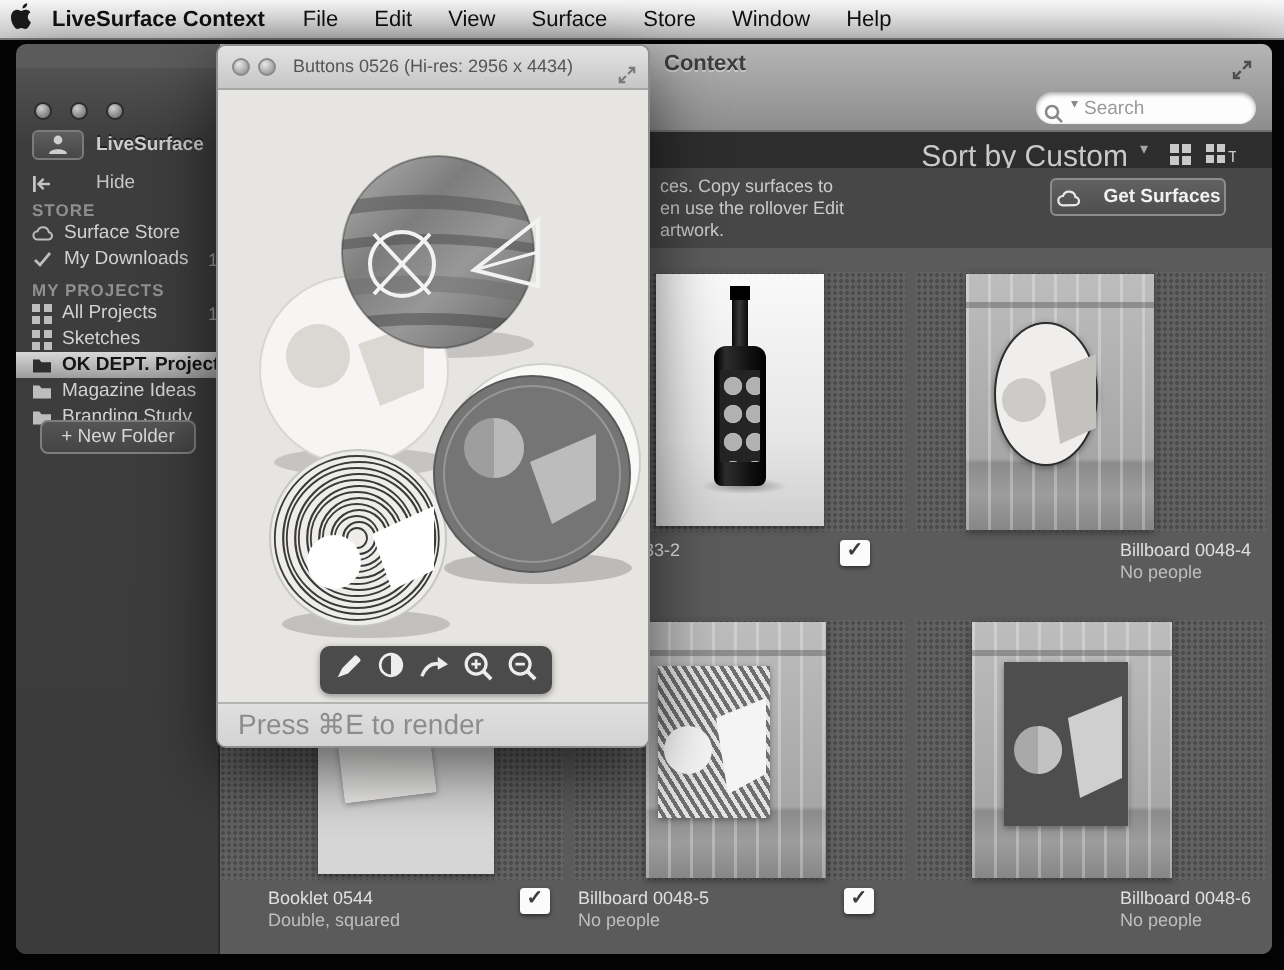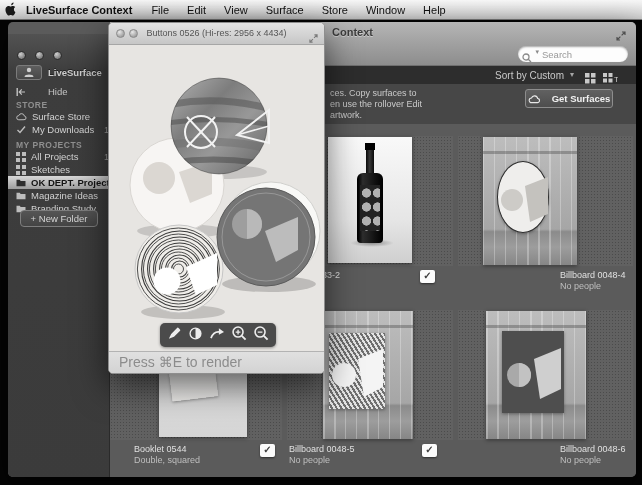--- a/index.html
+++ b/index.html
@@ -51,21 +51,21 @@
   .expand-btn { position:absolute; right:10px; top:5px; }
   .search-band { position:absolute; left:0; top:20px; width:526px; height:24px;
     background:linear-gradient(#a2a2a2,#8d8d8d); border-bottom:1px solid #6f6f6f; }
   .search-field { position:absolute; right:8px; top:4px; width:110px; height:16px;
     background:#fdfdfd; border:none; border-radius:9px; font-size:9.5px; color:#444;
     padding:0 6px 0 24px; box-shadow:inset 0 1px 2px rgba(0,0,0,.35); }
   .search-field::placeholder { color:#999; }
   .search-mag { position:absolute; right:104px; top:7px; }
   .search-caret { position:absolute; right:97px; top:6px; font-size:7px; color:#8a8a8a; }
   .sort-bar { position:absolute; left:0; top:44px; width:526px; height:18px; background:#2d2d2d; }
-  .sort-label { position:absolute; right:72px; top:4px; font-size:10px; color:#c9c9c9;margin-left:40px; }
+  .sort-label { position:absolute; right:72px; top:4px; font-size:15px; color:#c9c9c9;margin-left:40px; }
   .sort-caret { position:absolute; right:62px; top:4px; font-size:8px; color:#a5a5a5; }
   .view-icon { position:absolute; top:4px; }
 
   .banner { position:absolute; left:0; top:62px; width:526px; height:40px; background:#474747; }
   .banner-text { position:absolute; left:220px; top:4px; font-size:9px; line-height:11px; color:#cbcbcb; }
   .get-surfaces { position:absolute; right:23px; top:5px; width:88px; height:19px;
     border:1px solid #8d8d8d; border-radius:3px; background:linear-gradient(#616161,#4e4e4e);
     display:flex; align-items:center; justify-content:center; gap:11px;
     color:#f2f2f2; font-size:9.5px; font-weight:bold; }
 

